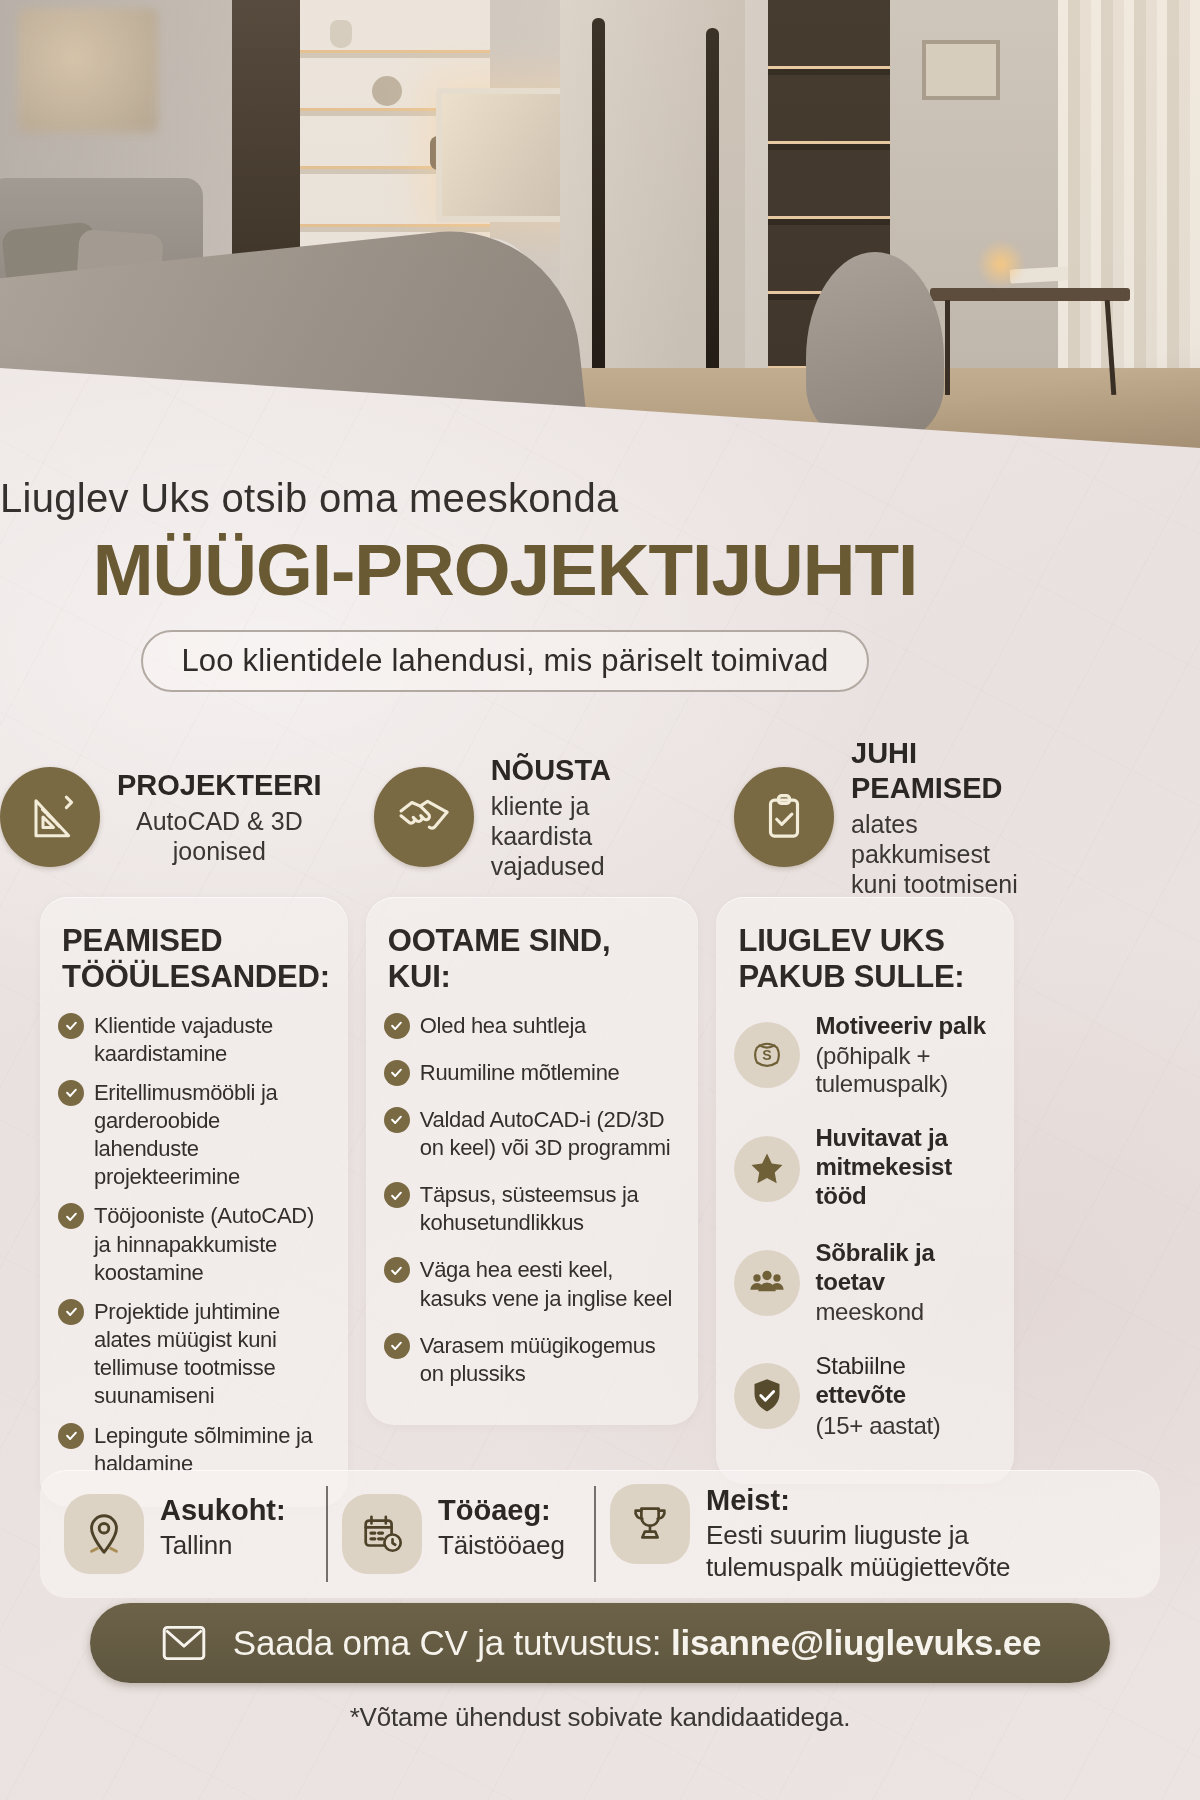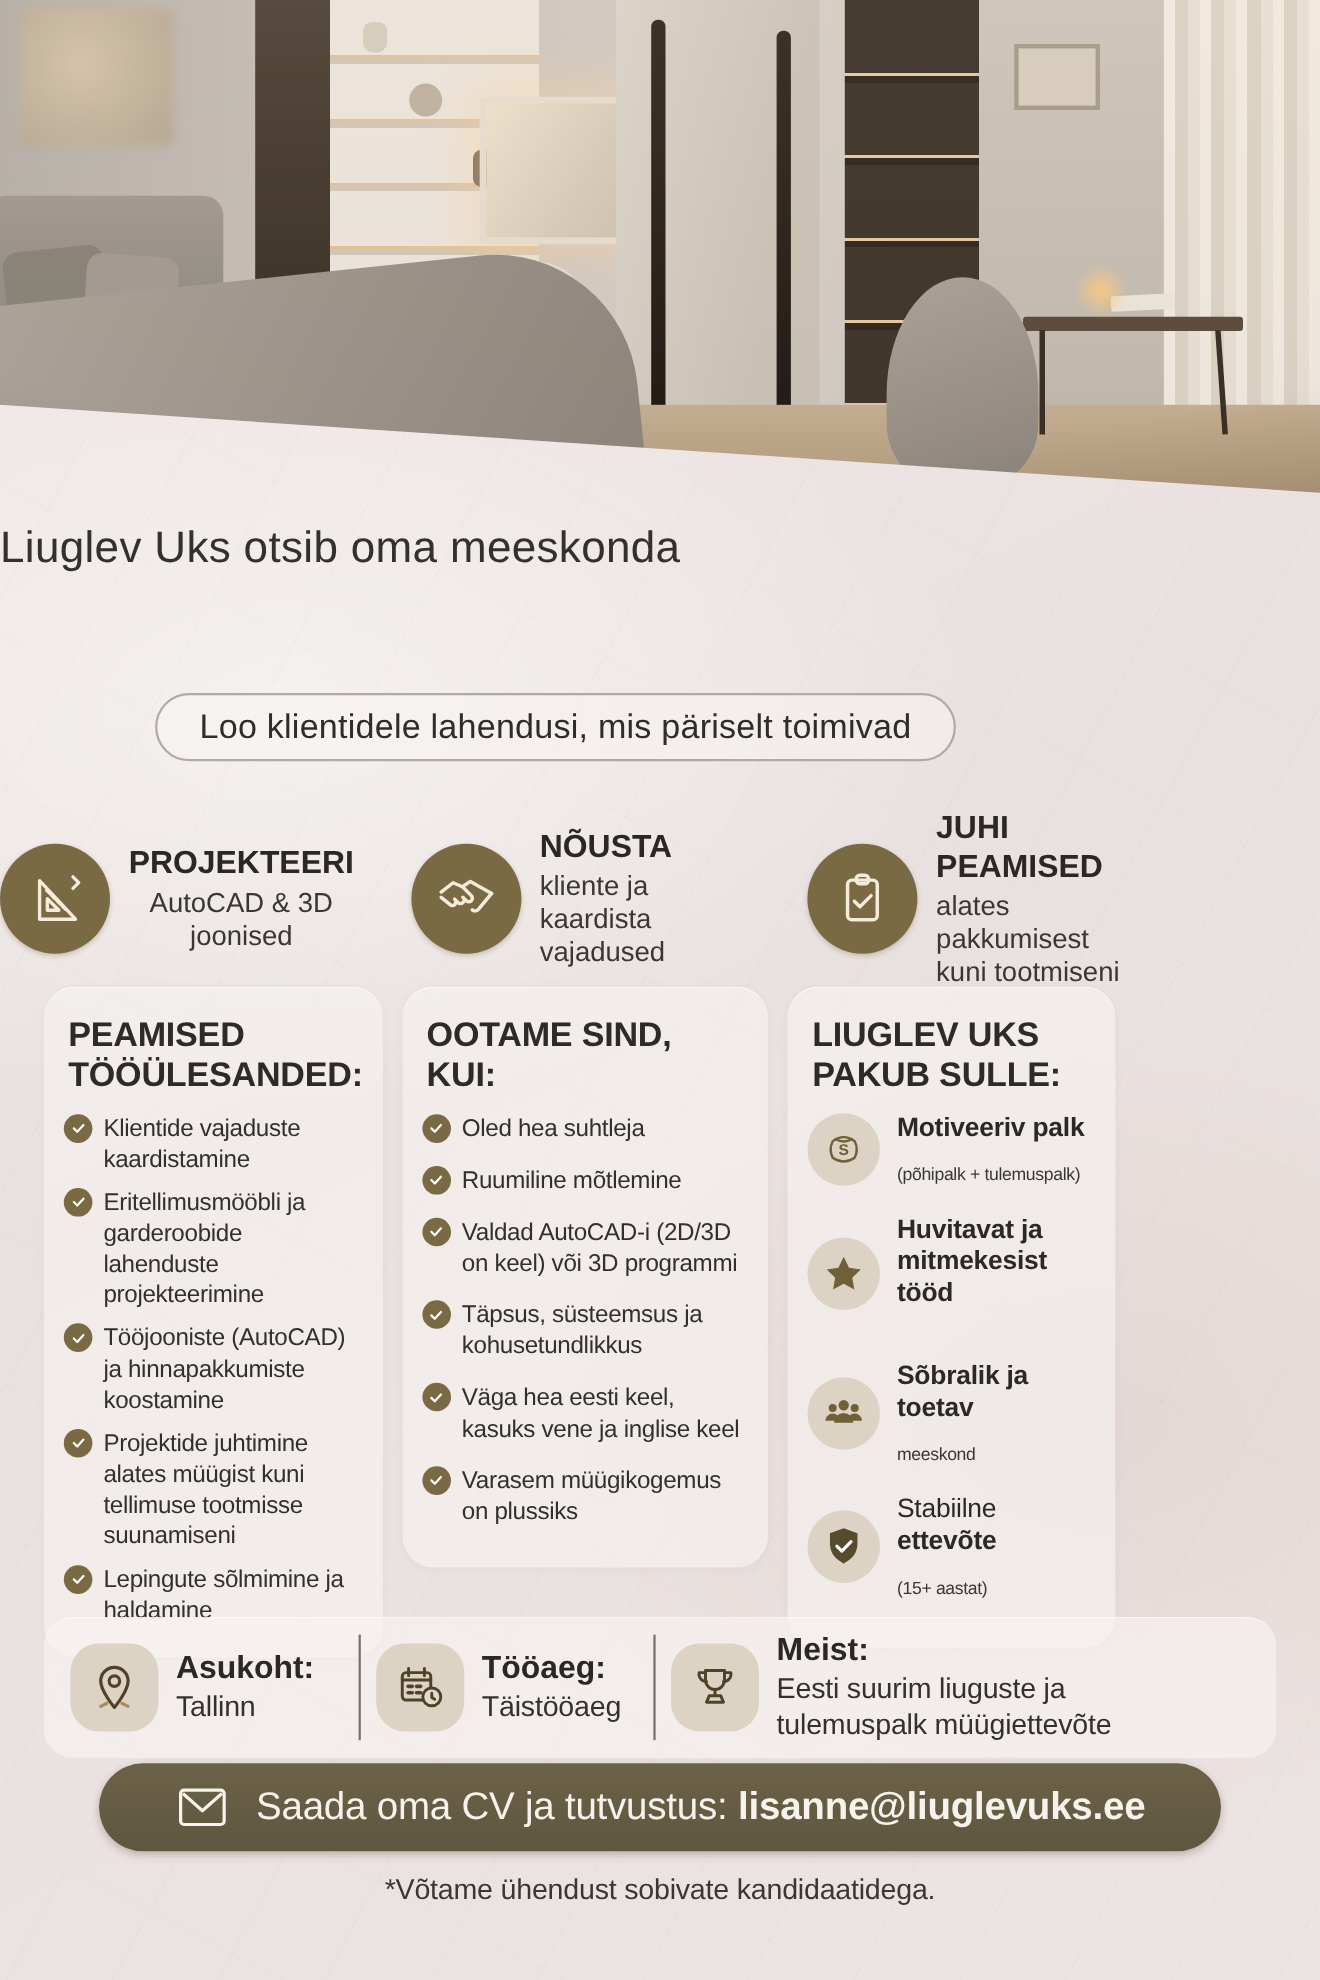--- a/index.html
+++ b/index.html
@@ -97,26 +97,26 @@
   .card.c2 .blist li{margin-bottom:19px;}
   .check{width:26px;height:26px;border-radius:50%;background:#7a6a44;flex:0 0 auto;margin-top:1px;
     display:flex;align-items:center;justify-content:center;}
   .btxt{font-size:22px;line-height:1.28;color:#33302c;letter-spacing:-.3px;}
   
   .offer{display:flex;align-items:center;gap:15px;margin-bottom:26px;}
   .offer-icon{width:66px;height:66px;border-radius:50%;background:#ddd3c5;flex:0 0 auto;
     display:flex;align-items:center;justify-content:center;}
   .offer-title{font-size:24px;line-height:1.2;color:#2c2824;letter-spacing:-.2px;}
   .offer-title b{font-weight:800;}
-  .offer-sub{font-size:16px;color:#3a3631;letter-spacing:-.3px;margin-top:20px;}
+  .offer-sub{font-size:24px;color:#3a3631;letter-spacing:-.3px;margin-top:2px;}
   
   .infobar{position:absolute;top:1470px;left:40px;width:1120px;height:128px;border-radius:26px;
     background:rgba(247,243,241,.65);box-shadow:inset 0 1px 0 rgba(255,255,255,.6);
     display:flex;align-items:center;box-sizing:border-box;padding:0 10px;}
-  .info-sec{display:flex;align-items:center;gap:16px;padding:0 14px;}
+  .info-sec{display:flex;gap:16px;padding:0 14px;}
   .info-sec.s1{width:248px;}
   .info-sec.s2{width:238px;}
   .info-sec.s3{flex:1;}
   .info-div{width:2px;height:96px;background:#4b4540;opacity:.75;flex:0 0 auto;}
   .info-icon{width:80px;height:80px;border-radius:26px;background:#ddd3c5;flex:0 0 auto;
     display:flex;align-items:center;justify-content:center;}
   .info-label{font-size:29px;font-weight:800;color:#2b2723;}
   .info-value{font-size:26px;color:#34302b;margin-top:3px;white-space:pre-line;line-height:1.22;letter-spacing:-.2px;}
   
   .cta{position:absolute;top:1603px;left:90px;width:1020px;height:80px;border-radius:42px;
@@ -162,20 +162,21 @@
   <div class="h-chair-w"></div>
   <div class="h-leg w1"></div>
   <div class="h-leg w2"></div>
   <div class="h-bed"></div>
   <div class="h-vignette"></div>
 </div>
 
 <div class="paper">
 
   <div class="kicker">Liuglev Uks otsib oma meeskonda</div>
+  <div class="big-title">MÜÜGI-PROJEKTIJUHTI</div>
   <div class="pill-wrap">
     <span class="pill">Loo klientidele lahendusi, mis päriselt toimivad</span>
   </div>
 
   <div class="features">
     <div class="feature">
       <span class="f-circle">
         <svg width="56" height="56" viewBox="0 0 48 48" fill="none" stroke="#f3ecd9" stroke-width="2.6" stroke-linecap="round" stroke-linejoin="round">
           <path d="M12 40 V10 L40 40 Z"></path>
           <path d="M18 33 V24 l9 9 Z"></path>

